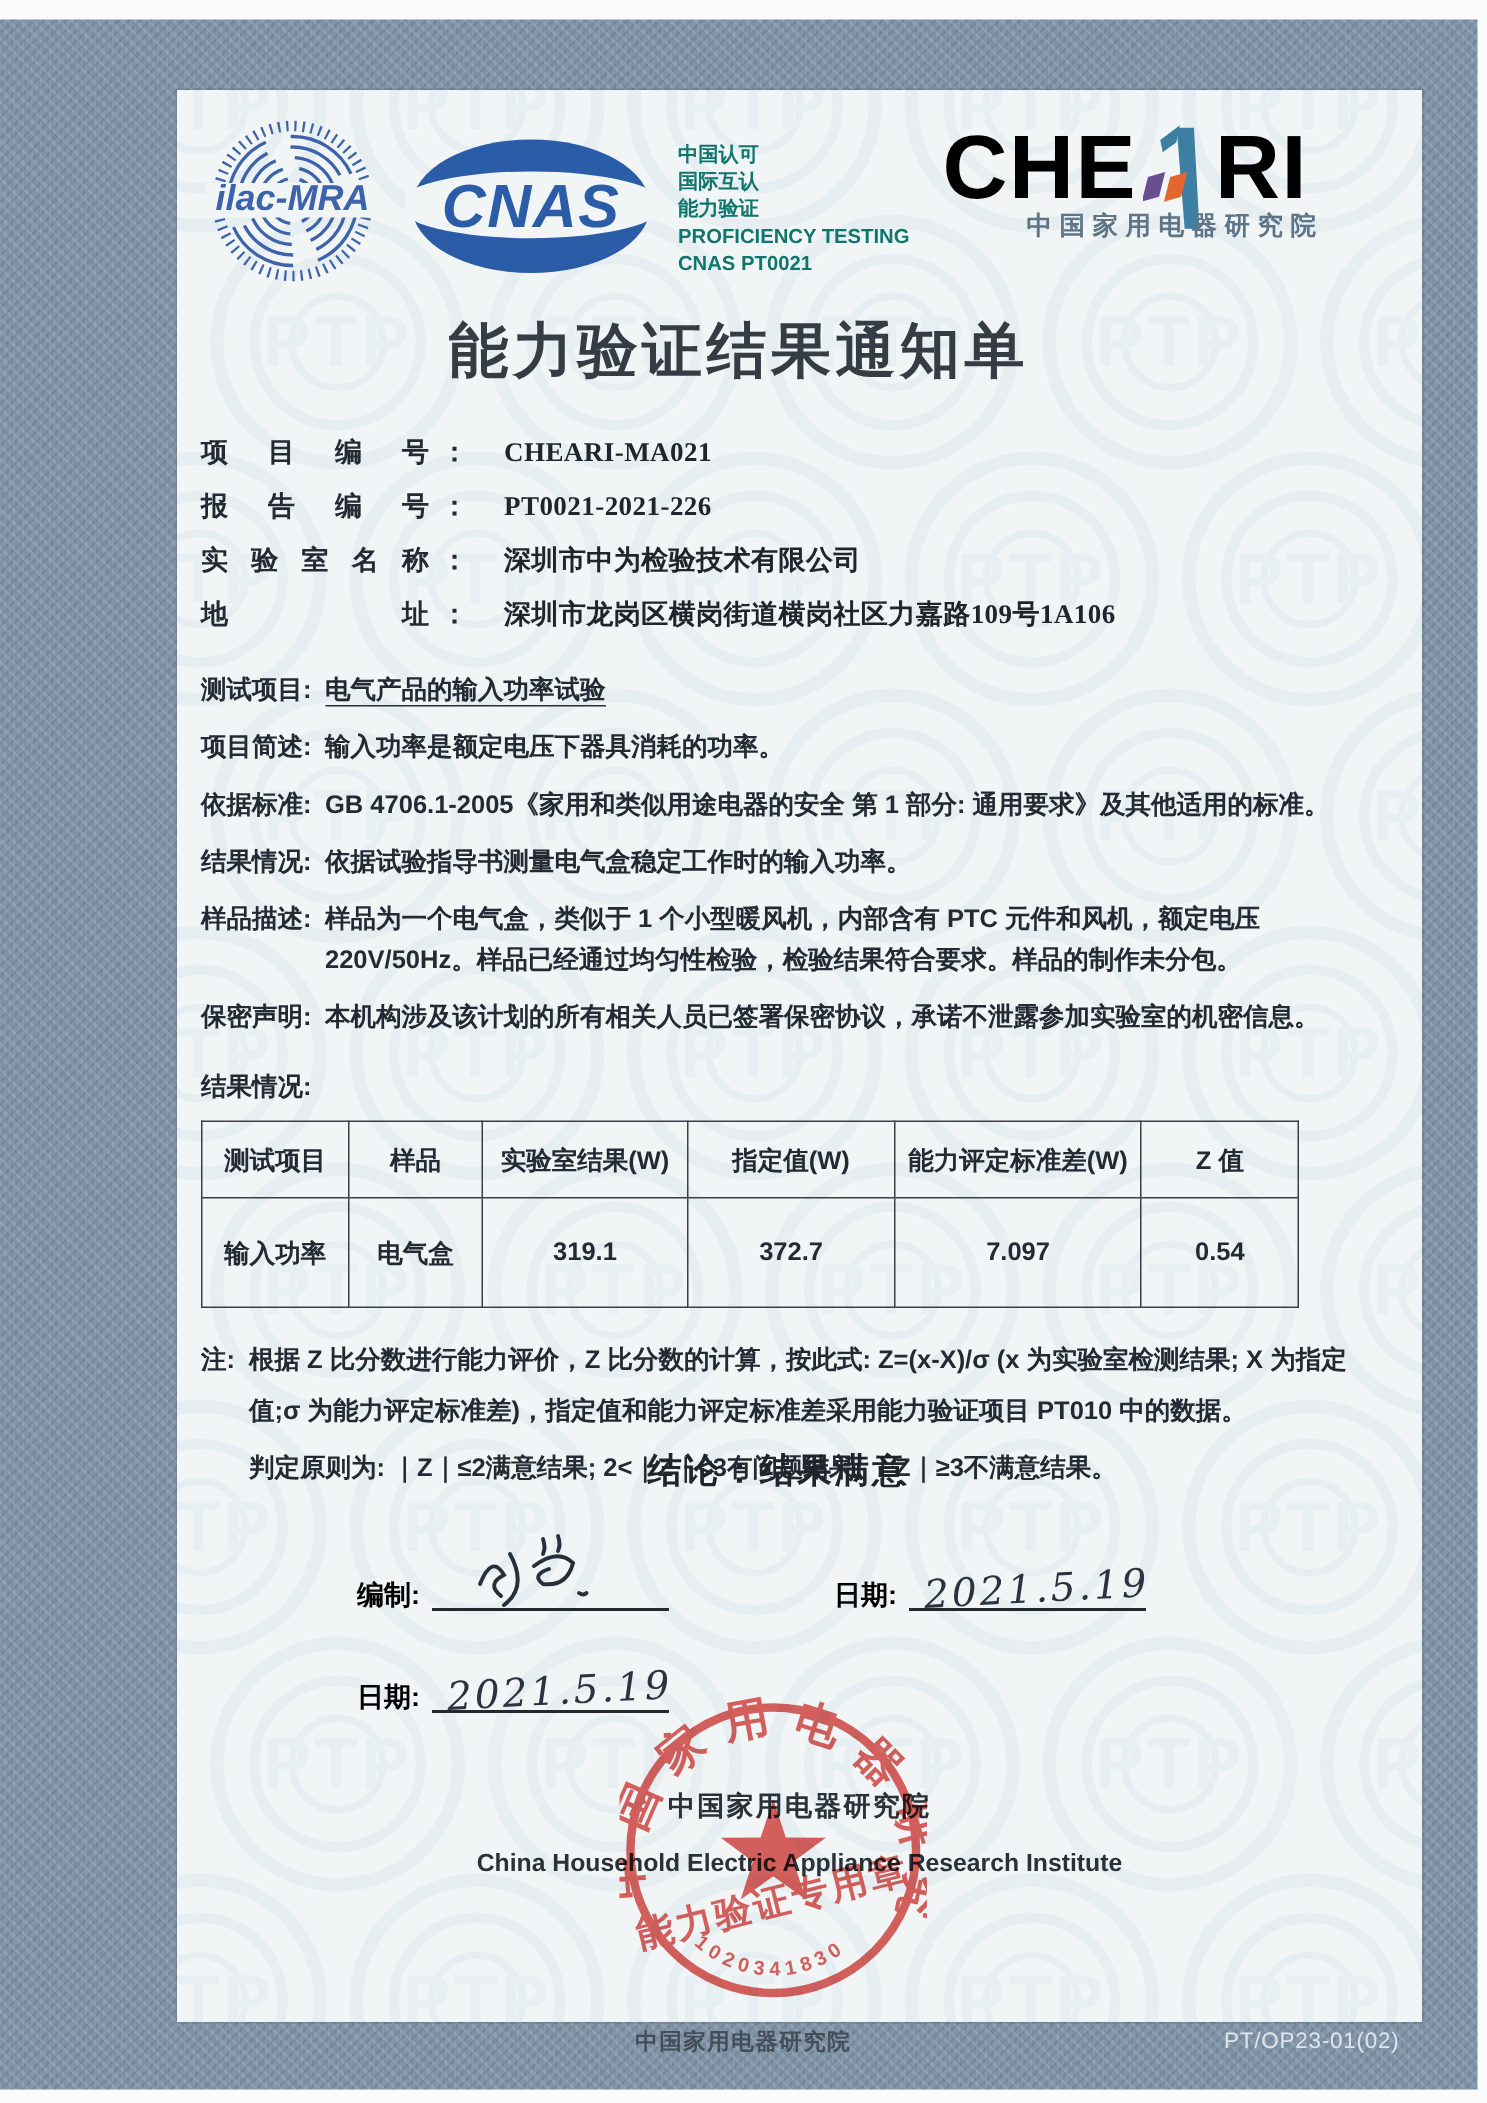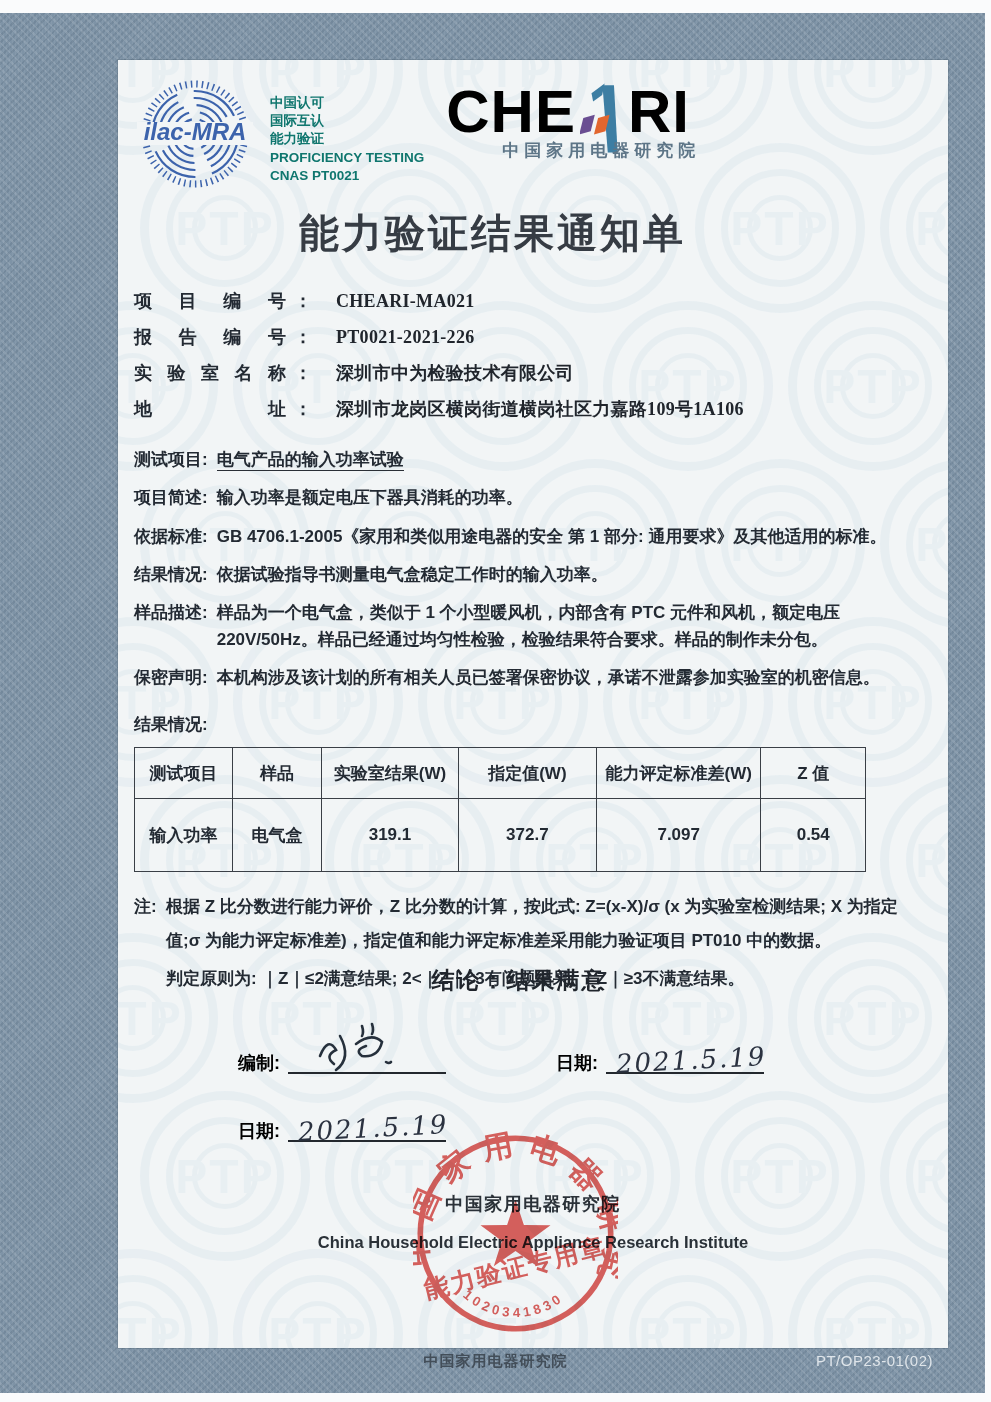--- a/index.html
+++ b/index.html
@@ -400,20 +400,27 @@
         <circle cx="60" cy="56" r="43" fill="none" stroke="#3c63ac" stroke-width="2.2" stroke-dasharray="50 17"></circle>
         <circle cx="60" cy="56" r="36" fill="none" stroke="#3c63ac" stroke-width="2.2" stroke-dasharray="40 16"></circle>
         <circle cx="60" cy="56" r="29" fill="none" stroke="#3c63ac" stroke-width="2.2" stroke-dasharray="33 13"></circle>
         <circle cx="60" cy="56" r="22" fill="none" stroke="#3c63ac" stroke-width="2.2" stroke-dasharray="25 11"></circle>
         <circle cx="60" cy="56" r="15" fill="none" stroke="#3c63ac" stroke-width="2.2" stroke-dasharray="17 8"></circle>
         <circle cx="60" cy="56" r="8" fill="none" stroke="#3c63ac" stroke-width="2.2" stroke-dasharray="10 5"></circle>
         <rect x="2" y="44" width="116" height="23" fill="#f2f5f6"></rect>
         <text x="60" y="62" text-anchor="middle" font-size="24" font-weight="bold" font-style="italic" fill="#3c63ac">ilac-MRA</text>
       </svg>
 
+      <div class="cnas-wrap">
+        <svg width="168" height="92" viewBox="0 0 170 95">
+          <ellipse cx="85" cy="47" rx="82" ry="46" fill="#2b5ca8"></ellipse>
+          <ellipse cx="85" cy="46" rx="92" ry="23" fill="#f2f5f6"></ellipse>
+          <text x="85" y="61" text-anchor="middle" font-size="42" font-weight="bold" font-style="italic" fill="#2b5ca8" letter-spacing="1">CNAS</text>
+        </svg>
+      </div>
 
       <div class="cnas-text">中国认可
 国际互认
 能力验证
 PROFICIENCY TESTING
 CNAS PT0021</div>
 
       <div class="cheari">
         <div class="cheari-row">
           <span>CHE</span>

